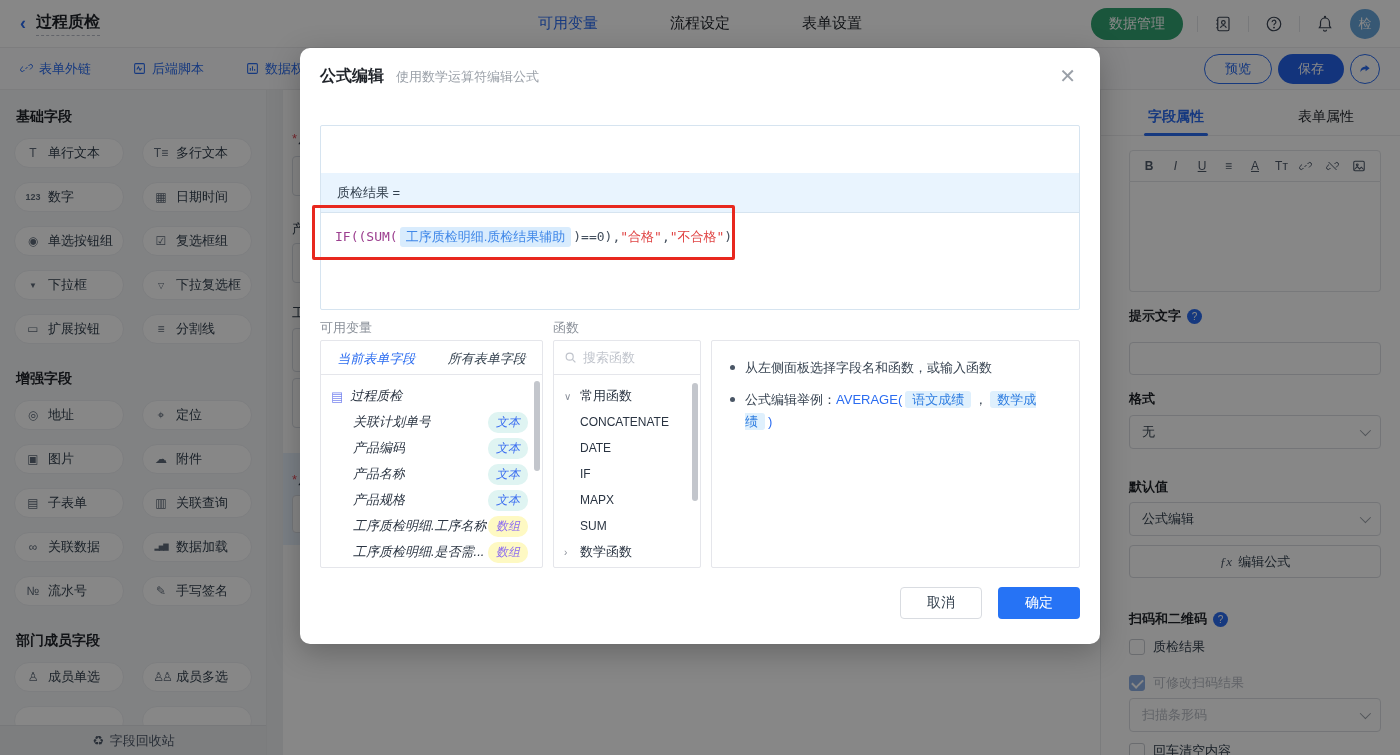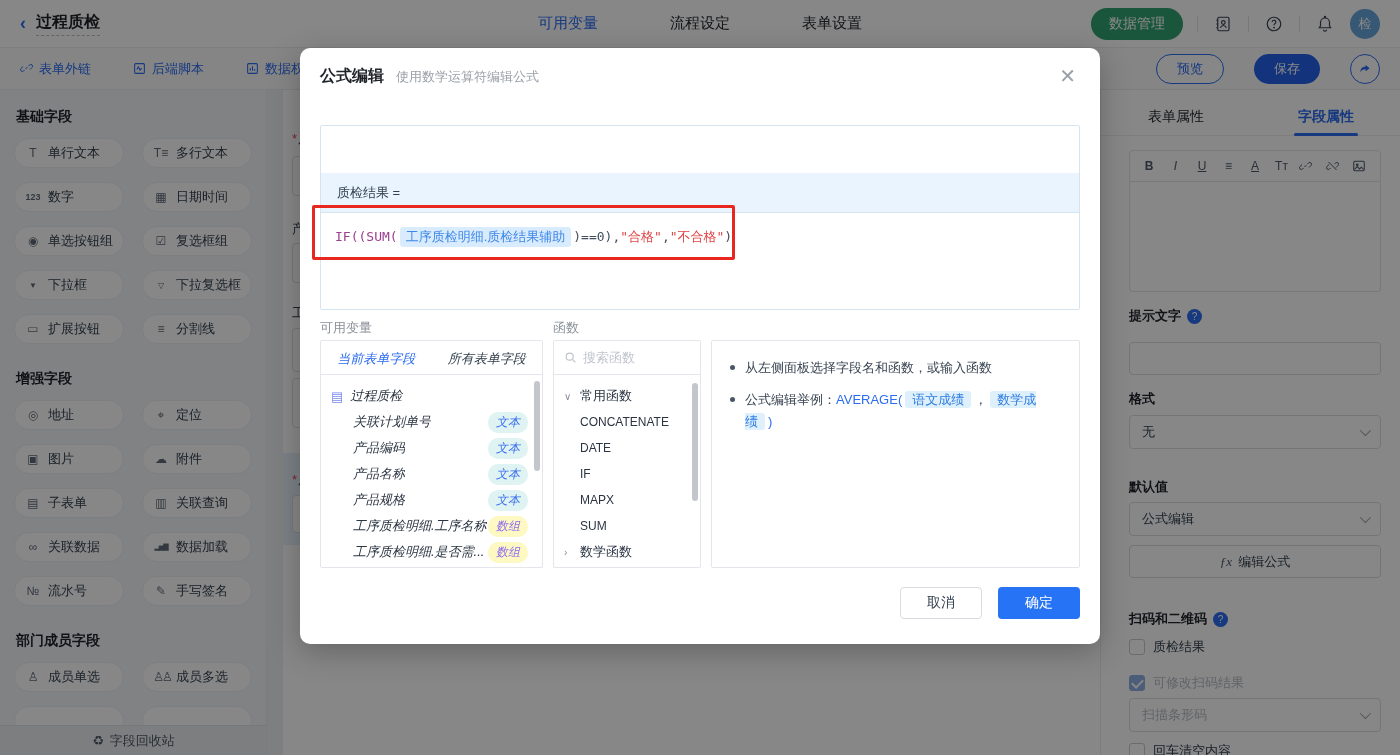--- a/index.html
+++ b/index.html
@@ -16,21 +16,21 @@
   .toptab.active { color:#2b6cf0; }
   .topright { margin-left:auto; display:flex; align-items:center; gap:14px; }
   .greenbtn { background:#31a371; color:#fff; border:none; border-radius:16px; height:32px; padding:0 18px; font-size:14px; cursor:pointer; }
   .tdiv { width:1px; height:16px; background:#e2e4e8; }
   .ticon { width:22px; height:22px; display:flex; align-items:center; justify-content:center; color:#3a4352; cursor:pointer; }
   .avatar { width:30px; height:30px; border-radius:50%; background:#68a7dc; color:#fff; display:flex; align-items:center; justify-content:center; font-size:13px; cursor:pointer; }
 
   
   .subbar { position:absolute; left:0; top:48px; width:1400px; height:42px; background:#fbfcfd; border-bottom:1px solid #ececee; display:flex; align-items:center; padding:0 20px; z-index:1; }
   .sublink { color:#2b6cf0; font-size:13px; margin-right:42px; display:flex; align-items:center; gap:6px; cursor:pointer; }
-  .subright { margin-left:auto; display:flex; align-items:center; gap:30px; }
+  .subright { margin-left:auto; display:flex; align-items:center; gap:6px; }
   .btn-outline { border:1px solid #2b6cf0; color:#2b6cf0; background:#fff; border-radius:15px; height:30px; padding:0 20px; font-size:13px; cursor:pointer; }
   .btn-primary { border:none; color:#fff; background:#2563eb; border-radius:15px; height:30px; padding:0 20px; font-size:13px; cursor:pointer; }
   .sharebtn { width:30px; height:30px; border-radius:50%; border:1px solid #2b6cf0; background:#fff; display:flex; align-items:center; justify-content:center; cursor:pointer; }
 
   
   .sidebar { position:absolute; left:0; top:90px; width:267px; height:665px; background:#f4f5f7; border-right:1px solid #e8eaed; padding:18px 14px 0 14px; overflow:hidden; z-index:1; }
   .sec-title { font-size:14px; font-weight:700; color:#1f2329; margin:14px 2px 12px 2px; }
   .pill-grid { display:grid; grid-template-columns:1fr 1fr; gap:14px 18px; }
   .pill { height:30px; background:#fff; border:1px solid #eceef1; border-radius:15px; display:flex; align-items:center; padding:0 10px; gap:7px; font-size:13px; color:#33404e; cursor:grab; white-space:nowrap; overflow:hidden; }
   .pill .ficon { color:#5f6b7a; font-size:12px; width:16px; text-align:center; flex:none; }
@@ -319,22 +319,22 @@
       <div class="cinput" style="top:288px; height:50px;"></div>
       <div class="selblock" style="top:363px; height:92px;">
         <div class="cfield" style="top:18px;"><span class="cmark">*</span><span>质</span></div>
         <div class="cinput" style="top:42px; height:38px;"></div>
       </div>
     </div>
   </div>
 
   <div class="props">
     <div class="ptabs">
+      <div class="ptab active">字段属性</div>
       <div class="ptab">表单属性</div>
-      <div class="ptab active">字段属性</div>
     </div>
     <div class="rt-box">
       <div class="rt-toolbar">
         <span class="rt-btn" style="font-weight:bold;">B</span>
         <span class="rt-btn" style="font-style:italic;">I</span>
         <span class="rt-btn u">U</span>
         <span class="rt-btn">≡</span>
         <span class="rt-btn u">A</span>
         <span class="rt-btn">Tᴛ</span>
         <span class="rt-btn">

